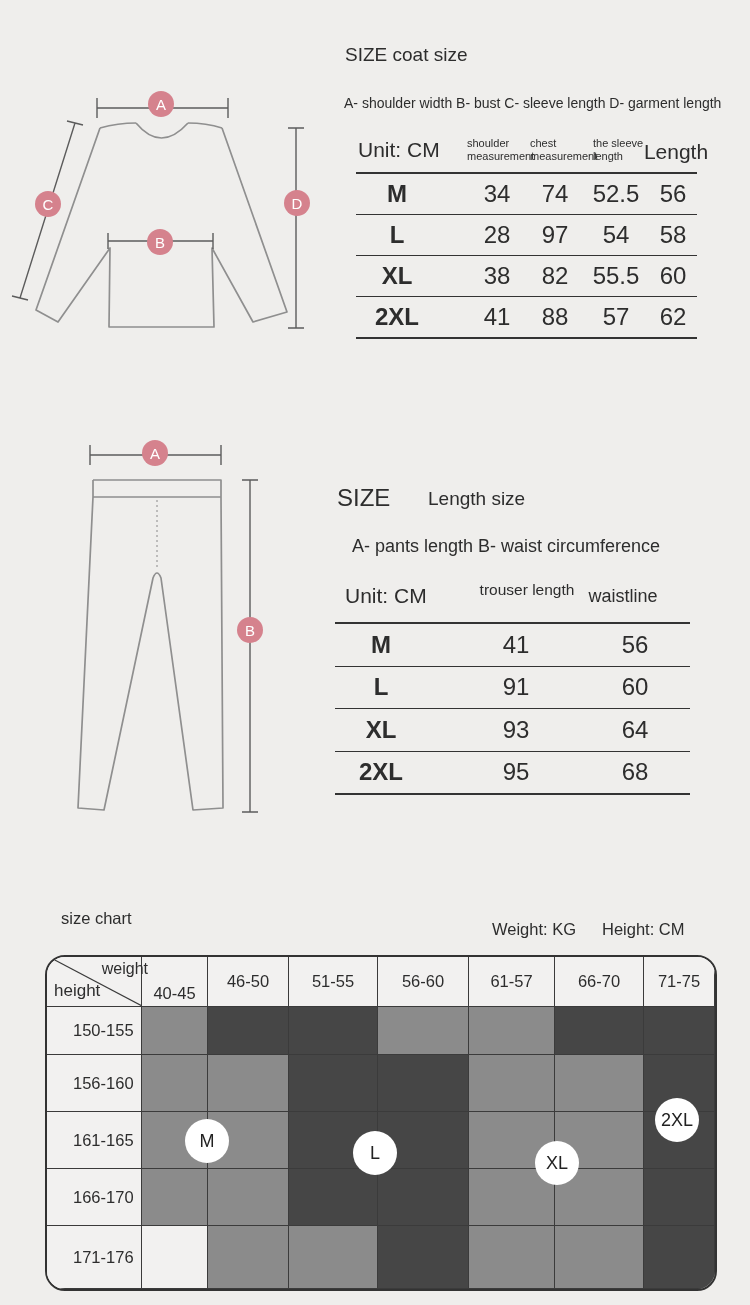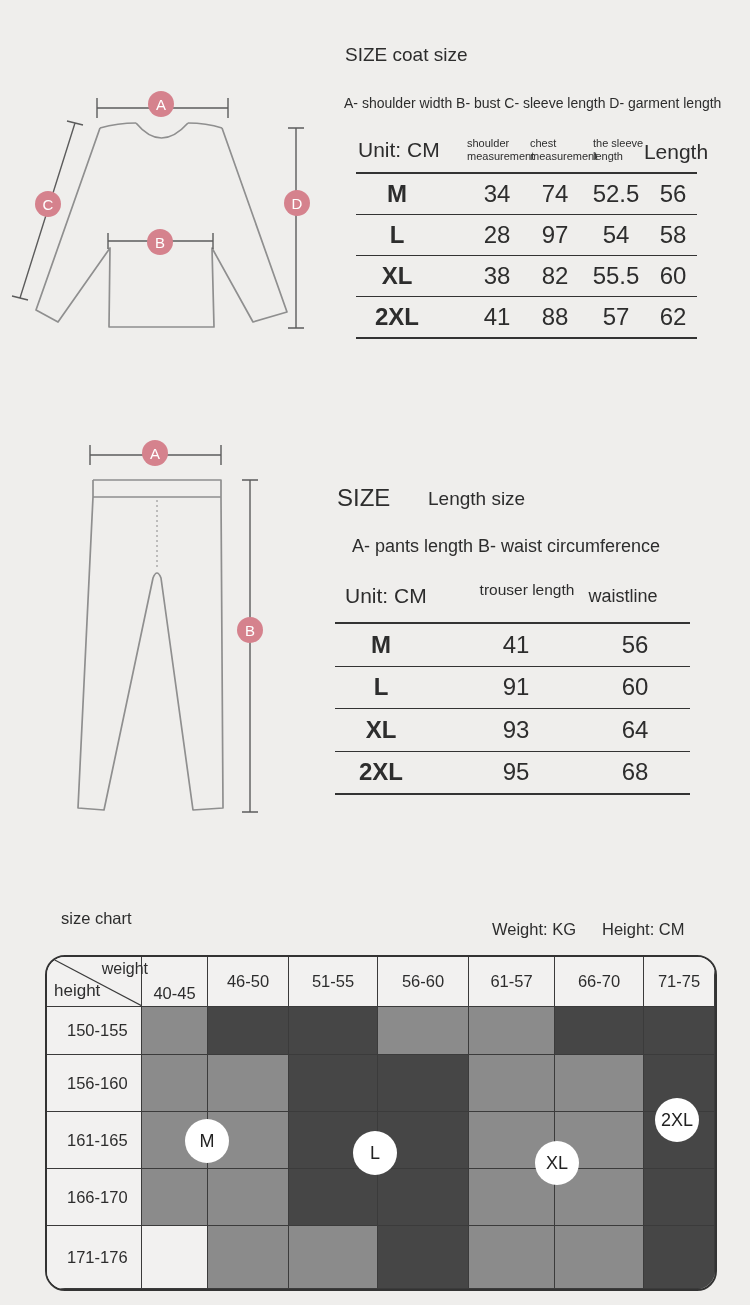--- a/index.html
+++ b/index.html
@@ -65,21 +65,21 @@
     border:2.5px solid #333;border-radius:20px;overflow:hidden;
     background:var(--c-gl,#f2f1f0);
   }
   .g-cell{border-right:1px solid #3b3b3b;border-bottom:1px solid #3b3b3b;box-sizing:border-box}
   .g-head{display:flex;align-items:center;justify-content:center;font-size:16.5px;background:var(--c-gl,#f2f1f0)}
   .g-head-low{align-items:flex-end;padding-bottom:3px}
   .g-corner{position:relative;background:var(--c-gl,#f2f1f0)}
   .g-corner svg{position:absolute;left:0;top:0}
   .lbl-weight{position:absolute;top:3px;right:-7px;font-size:16px;white-space:nowrap;z-index:2}
   .lbl-height{position:absolute;bottom:5px;left:7px;font-size:17px}
-  .g-rowlabel{display:flex;align-items:center;padding-left:20px;font-size:16.5px;background:var(--c-gl,#f2f1f0)}
+  .g-rowlabel{display:flex;align-items:center;padding-left:26px;font-size:16.5px;background:var(--c-gl,#f2f1f0)}
   .shade-m{background:var(--c-gm,#8b8b8b)}
   .shade-d{background:var(--c-gd,#464646)}
   .shade-w{background:var(--c-gl,#f2f1f0)}
   
   .badge{
     position:absolute;width:44px;height:44px;border-radius:50%;background:#fff;
     display:flex;align-items:center;justify-content:center;font-size:18px;color:#222;z-index:4;
   }
   .badge-m{left:185px;top:1119px}
   .badge-l{left:353px;top:1131px}

